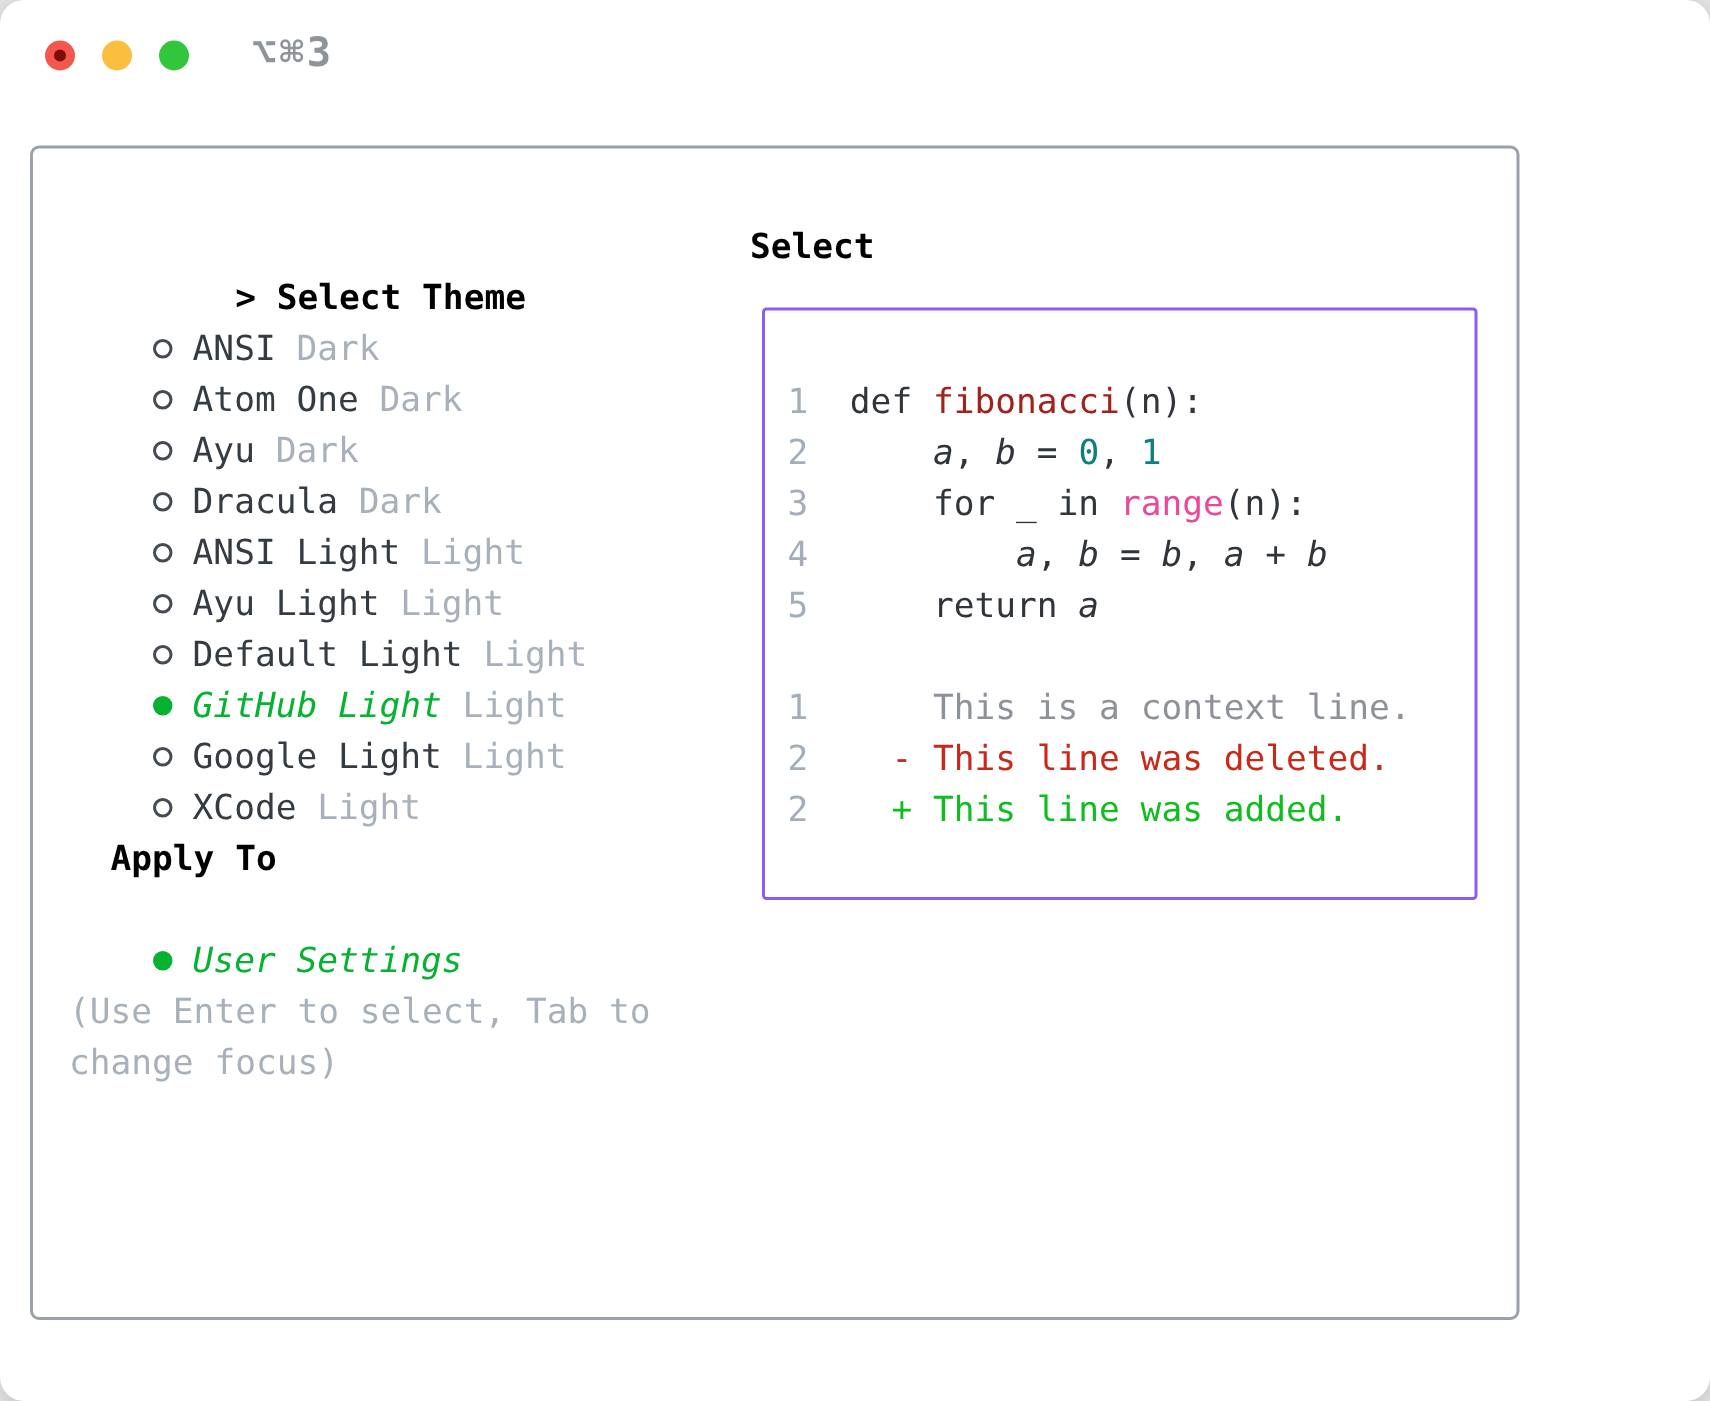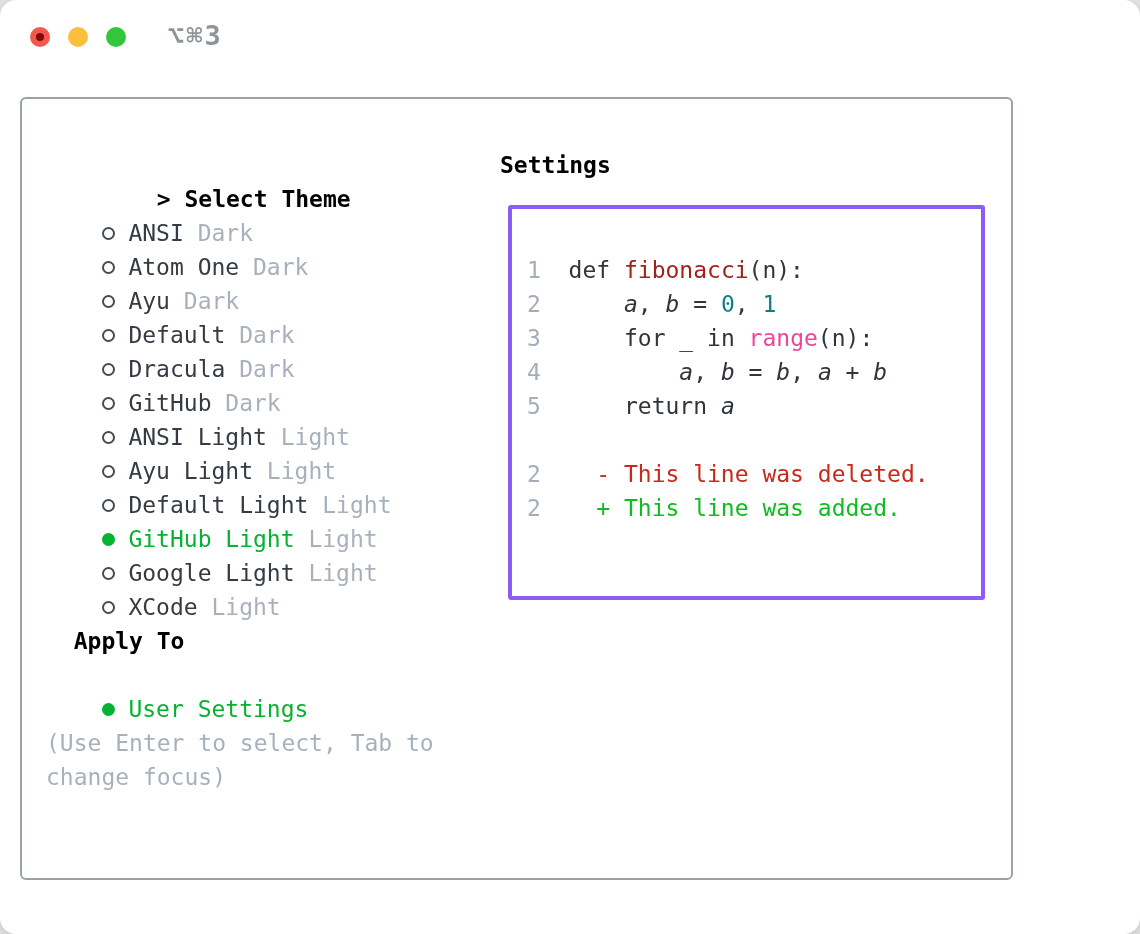--- a/index.html
+++ b/index.html
@@ -33,30 +33,30 @@
   .left-col{position:absolute;left:24px;top:49px;}
   .row{height:34px;white-space:pre;color:#353b42;}
   .hdr-row{font-weight:bold;color:#000;}
   .focus-marker{display:inline-block;width:2ch;font-weight:bold;color:#000;}
   .radio{
     display:inline-block;width:13px;height:13px;border-radius:50%;
     border:2px solid #454b52;box-sizing:border-box;
     margin-left:1px;margin-right:13px;vertical-align:1px;background:transparent;
   }
   .selected .radio{background:#06b231;border-color:#06b231;}
-  .selected .opt-name{color:#06b231;}
+  .selected .opt-name{color:#06b231;font-style:italic;}
   .variant{color:#a8b1bb;margin-left:1ch;}
   .spacer{height:34px;}
   .apply-hdr{padding-left:2ch;color:#000;font-weight:bold;}
   .hint{width:410px;color:#a8b1bb;white-space:normal;}
   
   .preview-hdr{position:absolute;left:478px;top:49px;height:34px;font-weight:bold;color:#000;white-space:pre;}
   .preview-box{
     position:absolute;left:486px;top:106px;width:477px;height:395px;
-    border:4px solid #8b5cf6;border-radius:3px;box-sizing:border-box;
+    border:2px solid #8b5cf6;border-radius:3px;box-sizing:border-box;
     padding:44px 8px 0 15px;overflow:hidden;
   }
   .pline{white-space:pre;height:34px;}
   .tok-lineno{color:#a4aeba;}
   .tok-plain{color:#30353b;}
   .tok-kw{color:#30353b;}
   .tok-fn{color:#a2211a;}
   .tok-num{color:#0e7f7d;}
   .tok-call{color:#ec4899;}
   .tok-var{color:#30353b;font-style:italic;}
@@ -89,27 +89,21 @@
           <div class="row theme-item">
     <span class="radio"></span><span class="opt-name">ANSI</span><span class="variant">Dark</span>
   </div>
           <div class="row theme-item">
     <span class="radio"></span><span class="opt-name">Atom One</span><span class="variant">Dark</span>
   </div>
           <div class="row theme-item">
     <span class="radio"></span><span class="opt-name">Ayu</span><span class="variant">Dark</span>
   </div>
           <div class="row theme-item">
-    <span class="radio"></span><span class="opt-name">Default</span><span class="variant">Dark</span>
-  </div>
-          <div class="row theme-item">
     <span class="radio"></span><span class="opt-name">Dracula</span><span class="variant">Dark</span>
-  </div>
-          <div class="row theme-item">
-    <span class="radio"></span><span class="opt-name">GitHub</span><span class="variant">Dark</span>
   </div>
           <div class="row theme-item">
     <span class="radio"></span><span class="opt-name">ANSI Light</span><span class="variant">Light</span>
   </div>
           <div class="row theme-item">
     <span class="radio"></span><span class="opt-name">Ayu Light</span><span class="variant">Light</span>
   </div>
           <div class="row theme-item">
     <span class="radio"></span><span class="opt-name">Default Light</span><span class="variant">Light</span>
   </div>
@@ -132,27 +126,28 @@
           <div class="row apply-item selected">
     <span class="radio"></span><span class="opt-name">User Settings</span>
   </div>
         </div>
 
       <div class="spacer"></div>
 
       <div class="hint">(Use Enter to select, Tab to change focus)</div>
     </div>
 
-    <div class="preview-hdr">Settings</div>
+    <div class="preview-hdr">Select</div>
 
     <div class="preview-box" id="preview-box">
         <div class="pline"><span class="tok-lineno">1</span><span class="tok-plain">  </span><span class="tok-kw">def </span><span class="tok-fn">fibonacci</span><span class="tok-plain">(n):</span></div>
         <div class="pline"><span class="tok-lineno">2</span><span class="tok-plain">      </span><span class="tok-var">a</span><span class="tok-plain">, </span><span class="tok-var">b</span><span class="tok-plain"> = </span><span class="tok-num">0</span><span class="tok-plain">, </span><span class="tok-num">1</span></div>
         <div class="pline"><span class="tok-lineno">3</span><span class="tok-plain">      </span><span class="tok-kw">for </span><span class="tok-plain">_ </span><span class="tok-kw">in </span><span class="tok-call">range</span><span class="tok-plain">(n):</span></div>
         <div class="pline"><span class="tok-lineno">4</span><span class="tok-plain">          </span><span class="tok-var">a</span><span class="tok-plain">, </span><span class="tok-var">b</span><span class="tok-plain"> = </span><span class="tok-var">b</span><span class="tok-plain">, </span><span class="tok-var">a</span><span class="tok-plain"> + </span><span class="tok-var">b</span></div>
         <div class="pline"><span class="tok-lineno">5</span><span class="tok-plain">      </span><span class="tok-kw">return </span><span class="tok-var">a</span></div>
         <div class="pline">&nbsp;</div>
+        <div class="pline"><span class="tok-lineno">1</span><span class="tok-plain">      </span><span class="tok-ctx">This is a context line.</span></div>
         <div class="pline"><span class="tok-lineno">2</span><span class="tok-plain">    </span><span class="tok-del">- This line was deleted.</span></div>
         <div class="pline"><span class="tok-lineno">2</span><span class="tok-plain">    </span><span class="tok-add">+ This line was added.</span></div>
       </div>
 
   </div>
 </div>
 
 </body></html>

